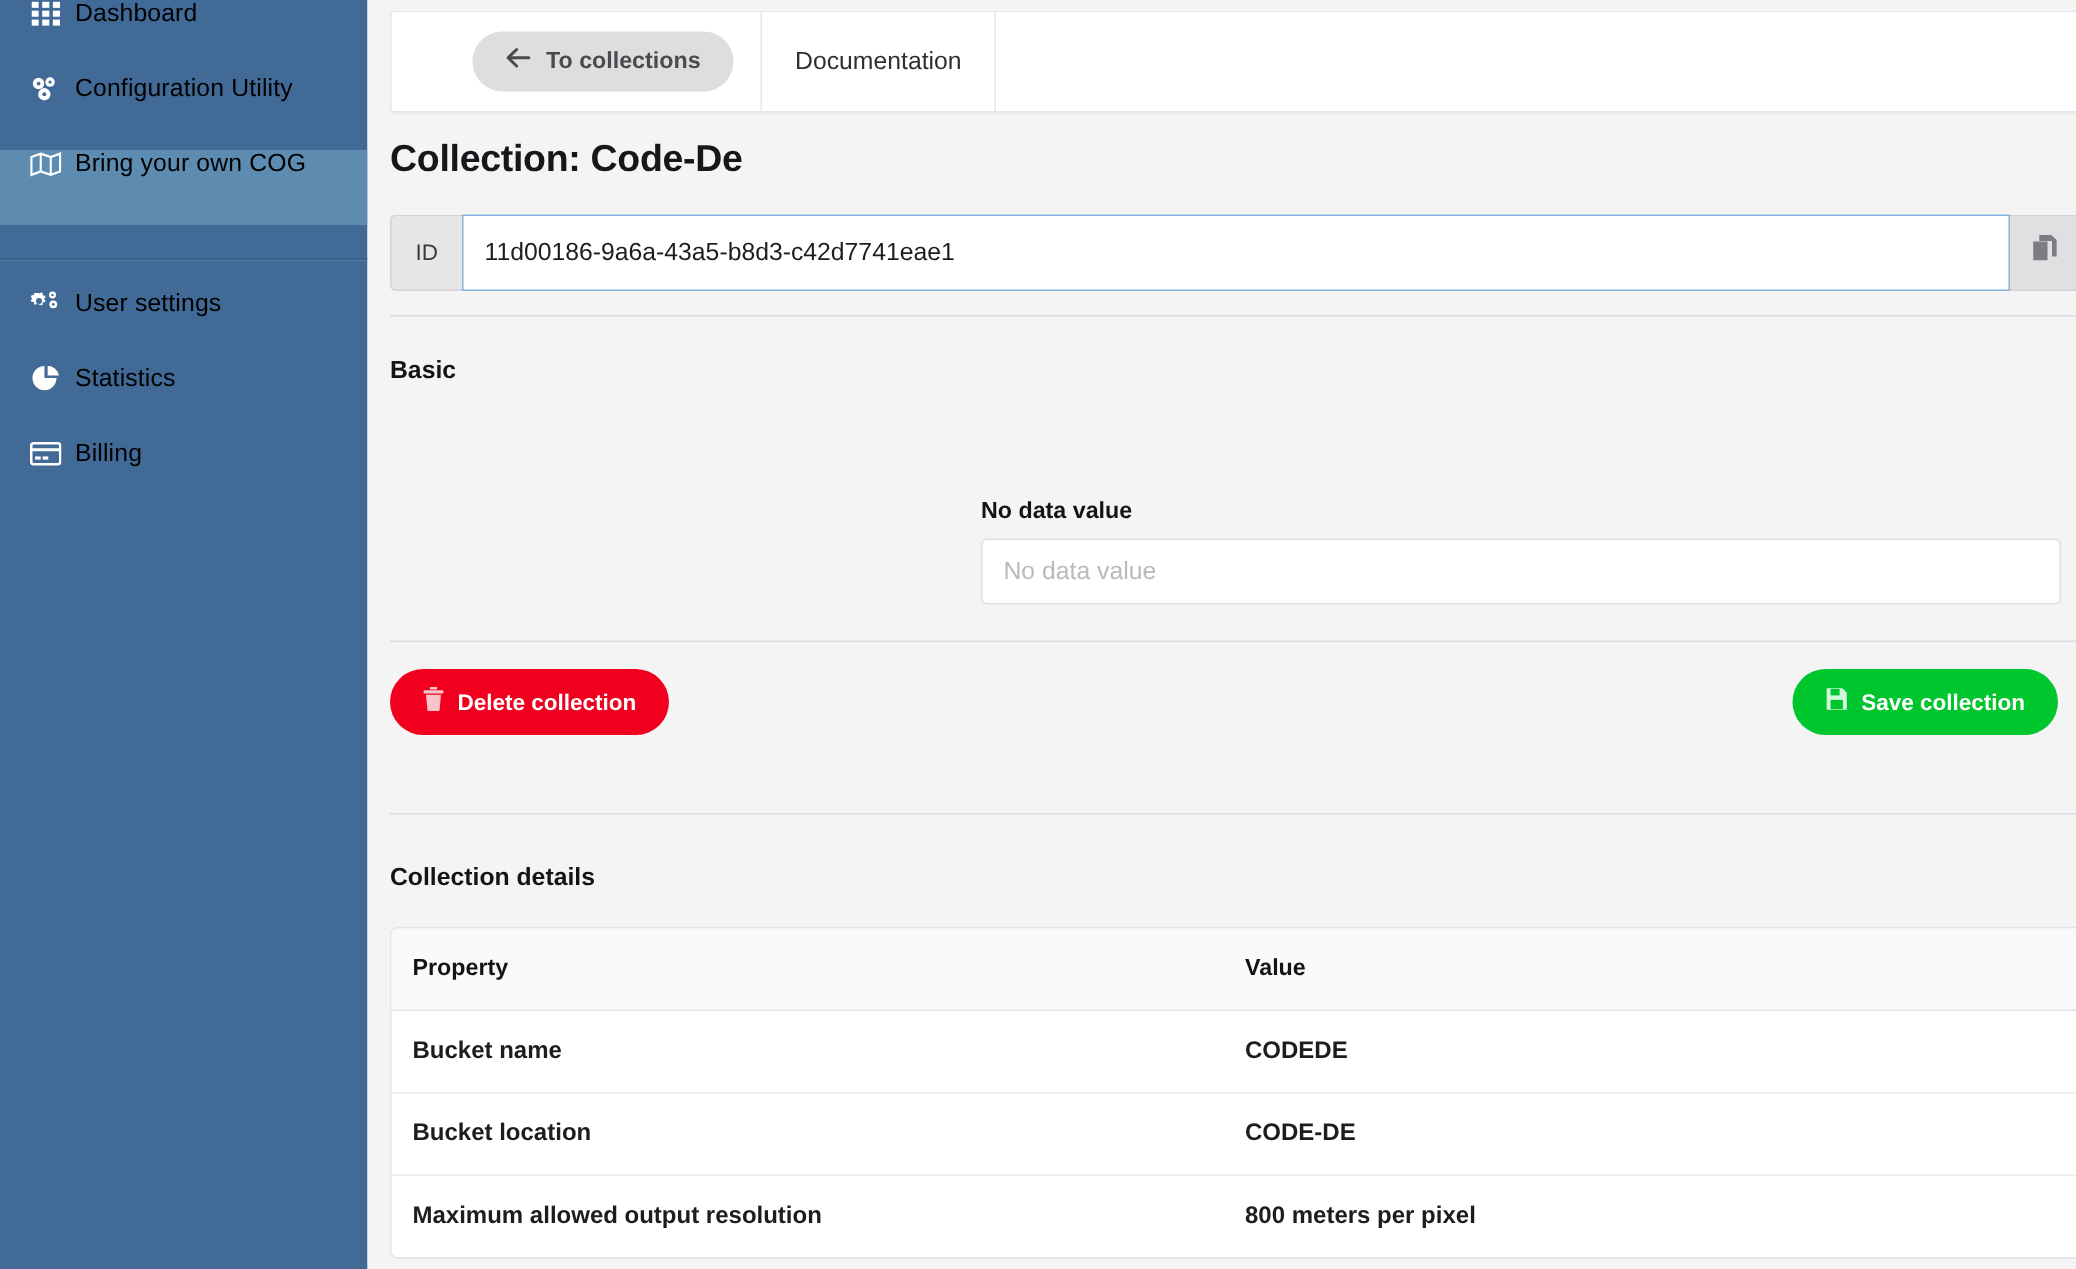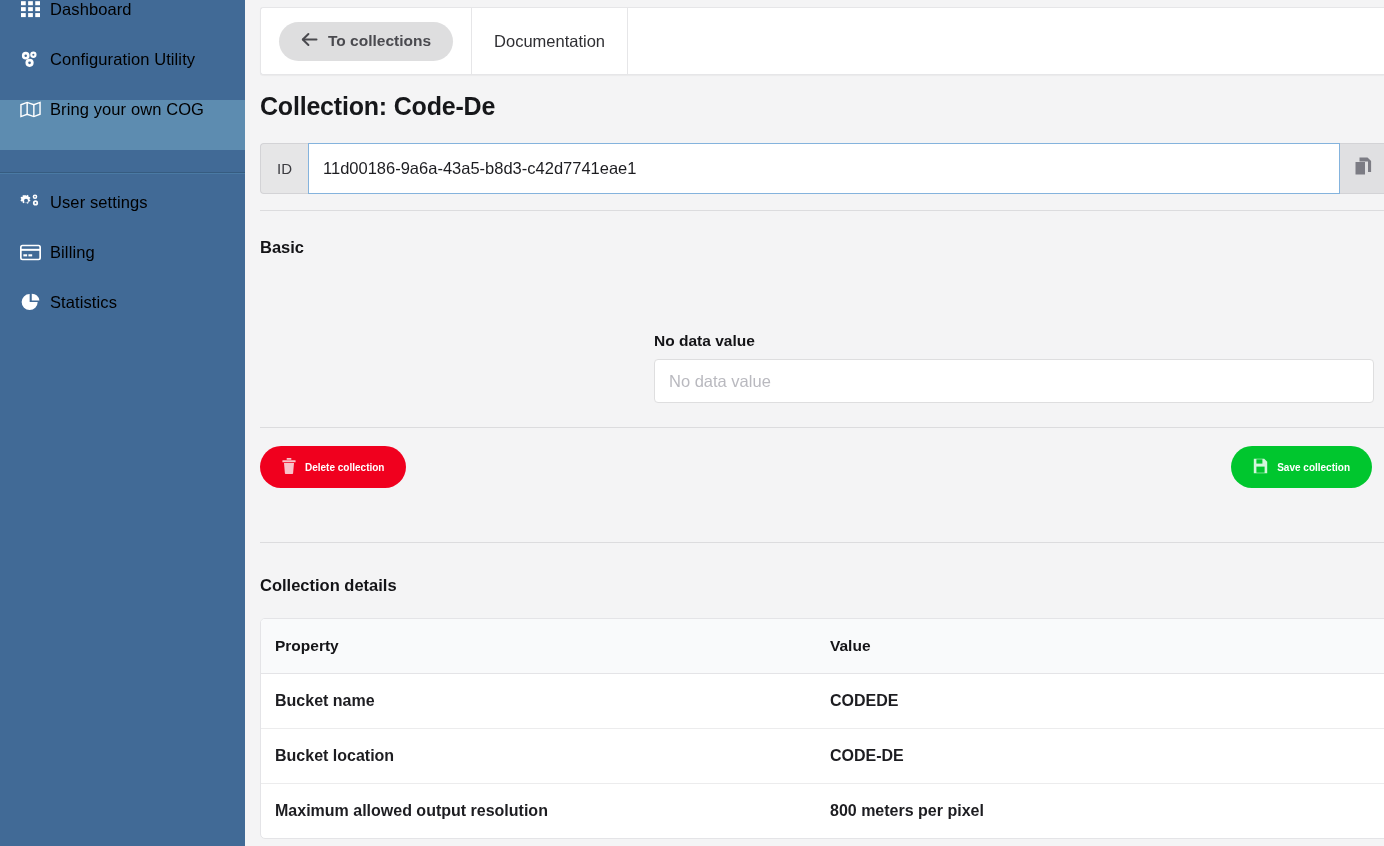--- a/index.html
+++ b/index.html
@@ -57,20 +57,21 @@
   .tabbar {
     position: absolute; left: 15px; top: 7px; right: 0;
     height: 68px;
     background: #fff;
     border: 1px solid #e6e6e8;
     border-right: none;
     border-radius: 3px 0 0 3px;
     display: flex;
     align-items: stretch;
     box-shadow: 0 1px 1px rgba(0,0,0,.04);
+    padding-left: 36px;
   }
   .tab {
     display: flex; align-items: center; justify-content: center;
     padding: 0 22px;
     border-right: 1px solid #e6e6e8;
     cursor: pointer;
     font-size: 16.5px;
     color: #2f2f33;
   }
   .tab.first { padding: 0 18px; }
@@ -165,21 +166,21 @@
   .field-input::placeholder { color: #b9b9bf; }
   .field.name { top: 238px; }
   .field.nodata { top: 332px; }
 
   
   .btn {
     position: absolute;
     display: inline-flex; align-items: center; gap: 9px;
     border: none; border-radius: 24px;
     padding: 12px 22px;
-    font-size: 10px; font-weight: bold;
+    font-size: 15px; font-weight: bold;
     color: #fff; cursor: pointer;
     font-family: "Liberation Sans", sans-serif;
   }
   .btn-delete { left: 15px; top: 446px; background: #f0001e; }
   .btn-save  { right: 12px;  top: 446px; background: #00c62e; }
 
   
   .details-title {
     position: absolute; left: 15px; top: 576px;
     font-size: 16.5px; font-weight: bold; color: #141417;
@@ -275,38 +276,38 @@
               <circle cx="15" cy="3.2" r=".8" fill="#416a96"></circle>
             <circle cx="15.5" cy="9.4" r="2.6"></circle>
               <circle cx="15.5" cy="9.4" r=".9" fill="#416a96"></circle>
           </svg>
         </span>
         <span class="nav-label">User settings</span>
       </div>
 
       <div class="nav-item">
         <span class="nav-ico">
+          <svg width="19" height="19" viewBox="0 0 18 18" fill="#fff">
+            <path d="M8.2 1 A7.6 7.6 0 1 0 15.8 8.6 L8.2 8.6 Z"></path>
+            <path d="M10.2 0.8 A7.6 7.6 0 0 1 17.4 7 L10.2 7 Z"></path>
+          </svg>
+        </span>
+        <span class="nav-label">Statistics</span>
+      </div>
+
+      <div class="nav-item">
+        <span class="nav-ico">
           <svg width="21" height="19" viewBox="0 0 20 15" fill="none">
             <rect x="0.8" y="0.8" width="18.4" height="13.4" rx="1.6" stroke="#fff" stroke-width="1.6"></rect>
             <rect x="0.8" y="4" width="18.4" height="1.9" fill="#fff"></rect>
             <rect x="3.2" y="9.2" width="3.6" height="2" fill="#fff"></rect>
             <rect x="8" y="9.2" width="3.6" height="2" fill="#fff"></rect>
           </svg>
         </span>
         <span class="nav-label">Billing</span>
-      </div>
-
-      <div class="nav-item">
-        <span class="nav-ico">
-          <svg width="19" height="19" viewBox="0 0 18 18" fill="#fff">
-            <path d="M8.2 1 A7.6 7.6 0 1 0 15.8 8.6 L8.2 8.6 Z"></path>
-            <path d="M10.2 0.8 A7.6 7.6 0 0 1 17.4 7 L10.2 7 Z"></path>
-          </svg>
-        </span>
-        <span class="nav-label">Statistics</span>
       </div>
 
     </div>
   </nav>
 
   <main class="main">
 
     <div class="tabbar">
       <div class="tab first">
         <span class="pill-back">

